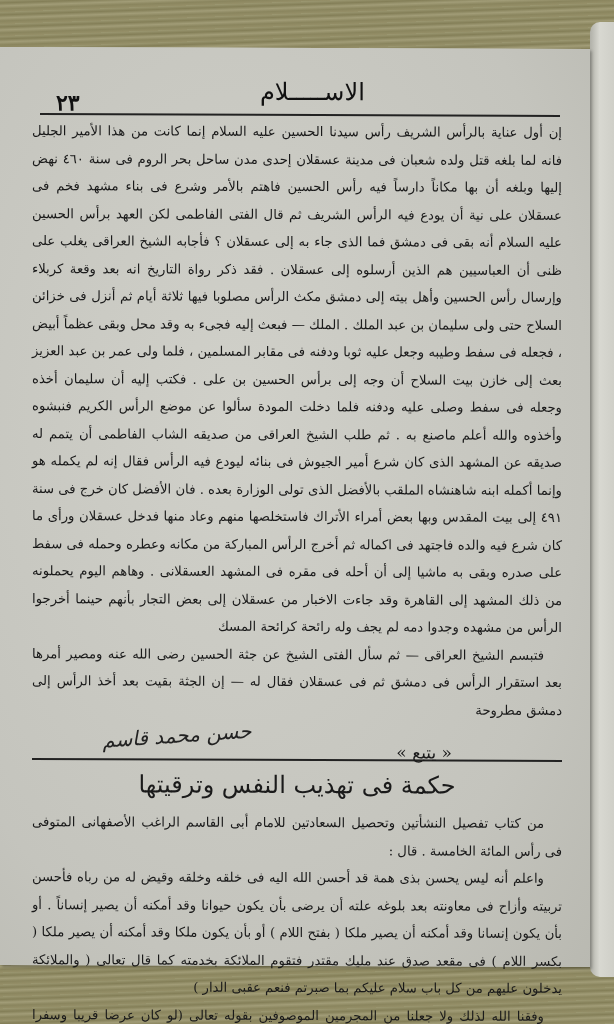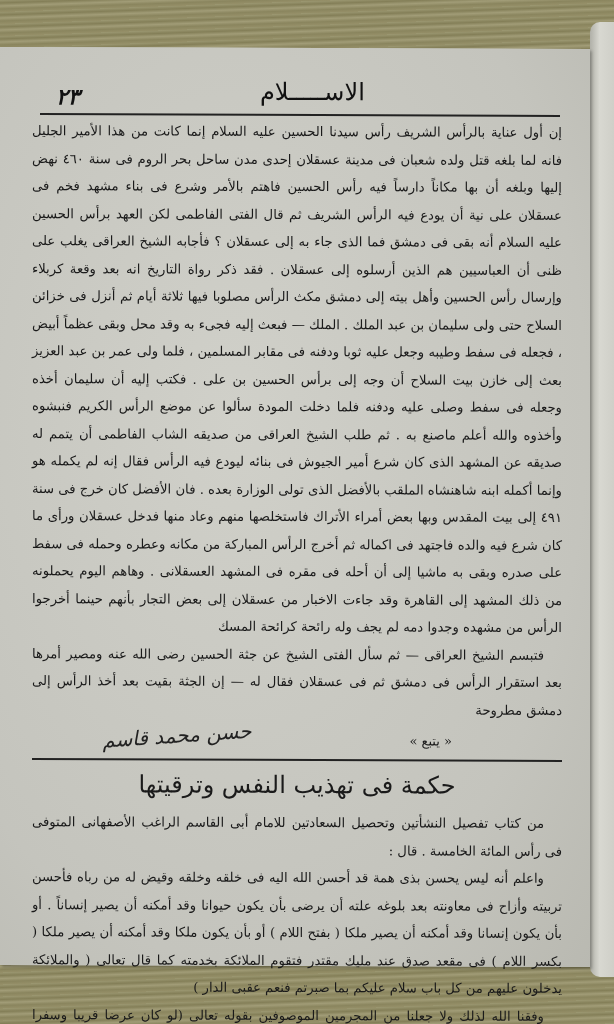--- a/index.html
+++ b/index.html
@@ -19,39 +19,39 @@
     .next-page {
       position: absolute; right: 0; top: 22px; width: 24px; height: 955px;
       background: linear-gradient(90deg, #b0b0a8 0%, #d8d8d1 40%, #cfcfc8 100%);
       border-radius: 10px 0 0 10px;
     }
     .header {
       position: absolute; left: 40px; top: 30px; width: 520px; height: 36px;
       border-bottom: 2px solid #222;
     }
     .page-number {
-      position: absolute; left: 16px; top: 6px;
-      font-size: 22px; font-weight: bold; color: #111; font-style: italic;
+      position: absolute; left: 16px; top: 12px;
+      font-size: 22px; font-weight: bold; color: #111;
     }
     .running-title {
       position: absolute; left: 220px; top: 0px;
       font-size: 24px; color: #111; direction: rtl;
     }
     .content {
       position: absolute; left: 32px; top: 70px; width: 530px;
       direction: rtl; text-align: justify; color: #1a1a1a;
       font-size: 13.2px; line-height: 27.5px;
     }
     .content p { margin: 0; text-align-last: right; }
     .indent { text-indent: 18px; }
     .sig-row {
       position: relative; height: 34px;
     }
     .continued {
-      position: absolute; right: 110px; top: 4px; font-size: 13px;
+      position: absolute; right: 110px; top: 16px; font-size: 17px;
     }
     .signature {
       position: absolute; left: 70px; top: 0px; font-size: 20px; font-style: italic;
       color: #222; transform: rotate(-4deg); font-family: "DejaVu Serif", serif;
     }
     .divider {
       border: none; border-top: 2px solid #222; margin: 2px 0 0 0; width: 100%;
     }
     .article-title {
       text-align: center !important; text-align-last: center !important;

